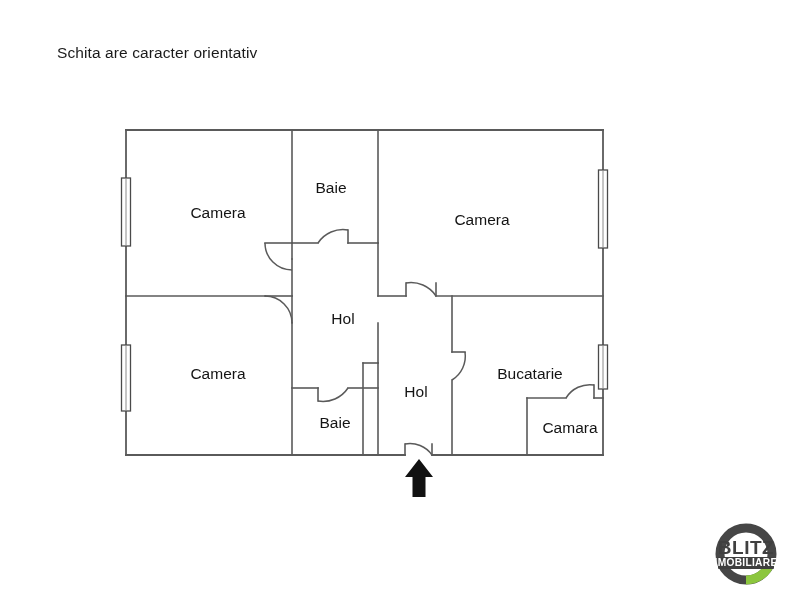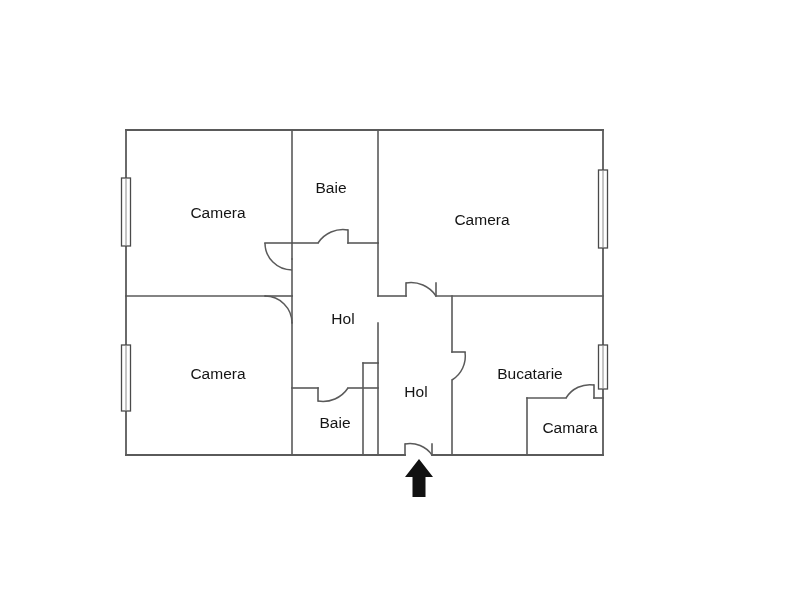--- a/index.html
+++ b/index.html
@@ -101,20 +101,21 @@
   }
   .logo-bar {
     fill: #3f3f3f;
   }
 </style>
 </head>
 <body>
 
 <div id="plan-root">
 
+  <div class="plan-title">Schita are caracter orientativ</div>
 
   <svg class="floorplan" viewBox="0 0 799 597">
 
     <path class="wall-outer" d="M126 130 L603 130"></path>
 
     <path class="wall-outer" d="M126 130 L126 455"></path>
 
     <path class="wall-outer" d="M603 130 L603 455"></path>
 
     <path class="wall-outer" d="M126 455 L405 455"></path>
@@ -205,14 +206,27 @@
     <text class="room-label" x="482" y="221">Camera</text>
     <text class="room-label" x="343" y="320">Hol</text>
     <text class="room-label" x="218" y="375">Camera</text>
     <text class="room-label" x="335" y="424">Baie</text>
     <text class="room-label" x="416" y="393">Hol</text>
     <text class="room-label" x="530" y="375">Bucatarie</text>
     <text class="room-label" x="570" y="429">Camara</text>
 
   </svg>
 
+  <div class="logo-wrap">
+    <svg viewBox="0 0 80 66" width="80" height="66">
+
+      <circle cx="40" cy="33" r="26" fill="none" stroke="#464646" stroke-width="9"></circle>
+
+      <path d="M40 59 A26 26 0 0 0 64.5 41.5" fill="none" stroke="#8cc63e" stroke-width="9" stroke-linecap="butt"></path>
+
+      <text class="logo-text-blitz" x="40" y="33">BLITZ</text>
+
+      <rect class="logo-bar" x="12" y="36" width="56" height="12" rx="1"></rect>
+      <text class="logo-text-imob" x="40" y="45">IMOBILIARE</text>
+    </svg>
+  </div>
 
 </div>
 
 </body></html>

